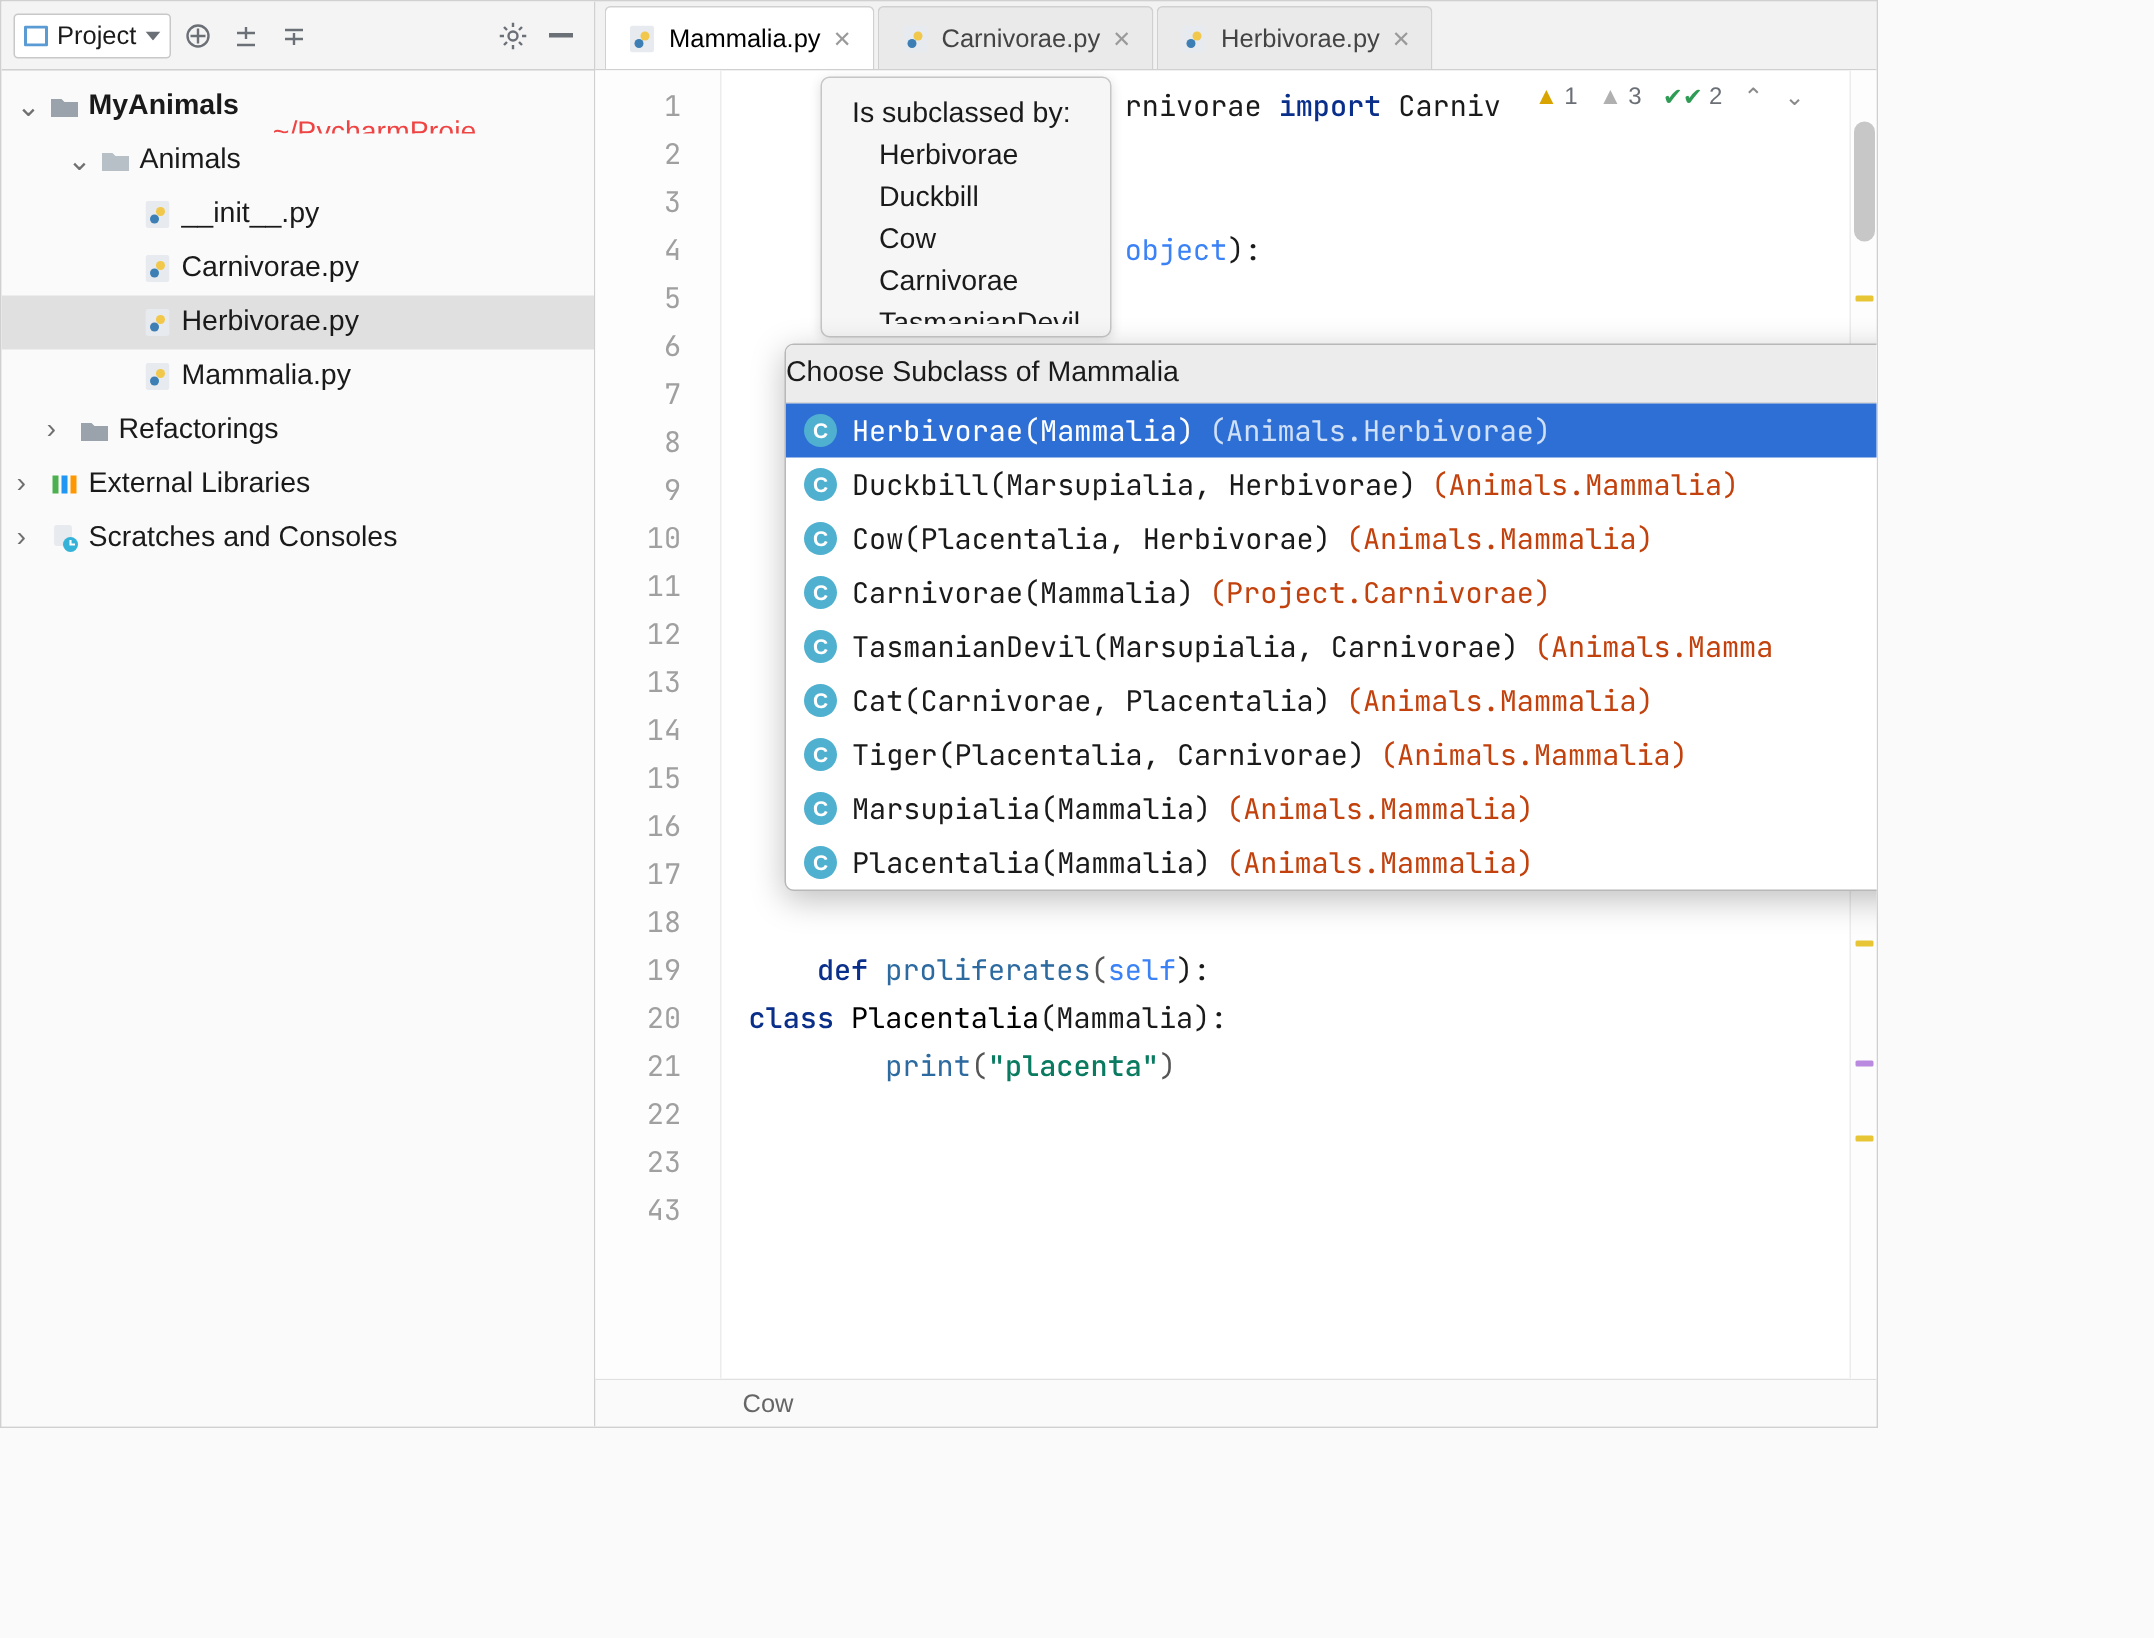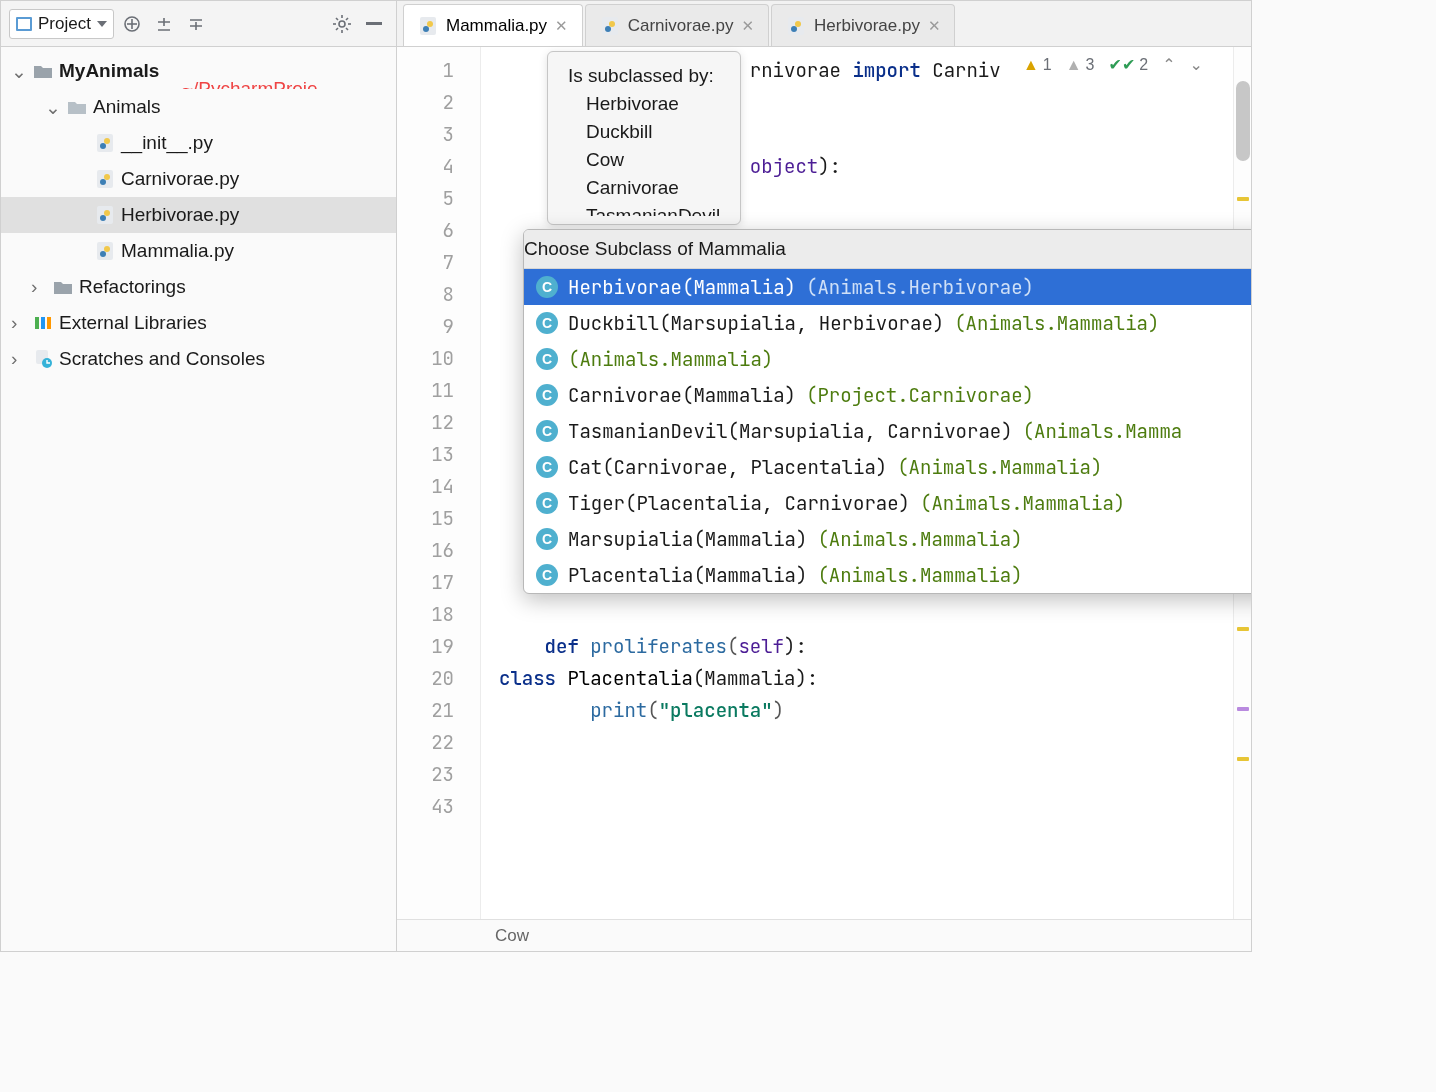--- a/index.html
+++ b/index.html
@@ -80,21 +80,21 @@
     width: 84px; border-right:1px solid #ececec; background:#fdfdfd;
     text-align:right; color:#a0a0a0; padding-top:8px; user-select:none;
     position:relative;
   }
   .gutter .ln { height:32px; line-height:32px; padding-right:26px; position:relative;}
   .code-lines { flex:1; padding:8px 0 0 18px; position:relative; }
   .code-lines .line { height:32px; line-height:32px; white-space:pre; }
   .kw { color:#0a2f8a; font-weight:500; }
   .cls { color:#000; }
   .fn { color:#2c6aa0; }
-  .self { color:#4c1d95; }
+  .self { color:#3b82f6; }
   .str { color:#0a7a60; font-weight:500; }
   .par { color:#555; }
   
   .inspections {
     position:absolute; top:6px; right:26px; display:flex; gap:14px; align-items:center;
     font-family: -apple-system, Arial, sans-serif; font-size:16px; color:#6b6f76;
     background: #fff; padding:2px 4px;
   }
   .insp { display:flex; align-items:center; gap:4px; }
   .tri-y { color:#d9a300; } .tri-g { color:#b0b0b0; } .dblchk { color:#2e9c55; }
@@ -117,21 +117,21 @@
     font-family:"JetBrains Mono",Menlo,Consolas,monospace; font-size:19px;
   }
   .chooser-title {
     background:#ececec; text-align:left; padding:8px 0;
     font-family:-apple-system,Arial,sans-serif; border-bottom:1px solid #d6d6d6;
   }
   .chooser-row {
     display:flex; align-items:center; gap:10px; height:36px; padding:0 12px;
   }
   .chooser-row.sel { background:#2e6fd6; color:#fff; }
-  .chooser-row .loc { color:#4d7c0f; }
+  .chooser-row .loc { color:#c2410c; }
   .chooser-row.sel .loc { color:#cfe0f7; }
   .class-icon {
     width:22px; height:22px; border-radius:50%;
     background:#4fb0cf; color:#fff; font-size:14px; font-weight:600;
     display:flex; align-items:center; justify-content:center; font-family:-apple-system,Arial,sans-serif;
   }
   
   .breadcrumbs {
     height:32px; border-top:1px solid #e0e0e0; background:#fafafa;
     display:flex; align-items:center; padding-left:98px;
@@ -431,20 +431,21 @@
             <span>Herbivorae(Mammalia)</span>
             <span class="loc">(Animals.Herbivorae)</span>
           </div>
           <div class="chooser-row">
             <span class="class-icon">C</span>
             <span>Duckbill(Marsupialia, Herbivorae)</span>
             <span class="loc">(Animals.Mammalia)</span>
           </div>
           <div class="chooser-row">
             <span class="class-icon">C</span>
+            <span>Cow(Placentalia, Herbivorae)</span>
             <span class="loc">(Animals.Mammalia)</span>
           </div>
           <div class="chooser-row">
             <span class="class-icon">C</span>
             <span>Carnivorae(Mammalia)</span>
             <span class="loc">(Project.Carnivorae)</span>
           </div>
           <div class="chooser-row">
             <span class="class-icon">C</span>
             <span>TasmanianDevil(Marsupialia, Carnivorae)</span>

